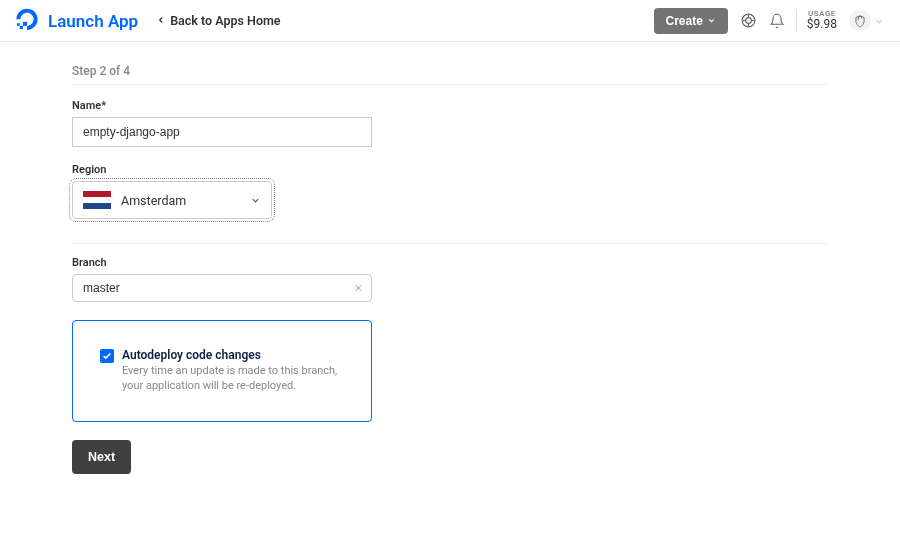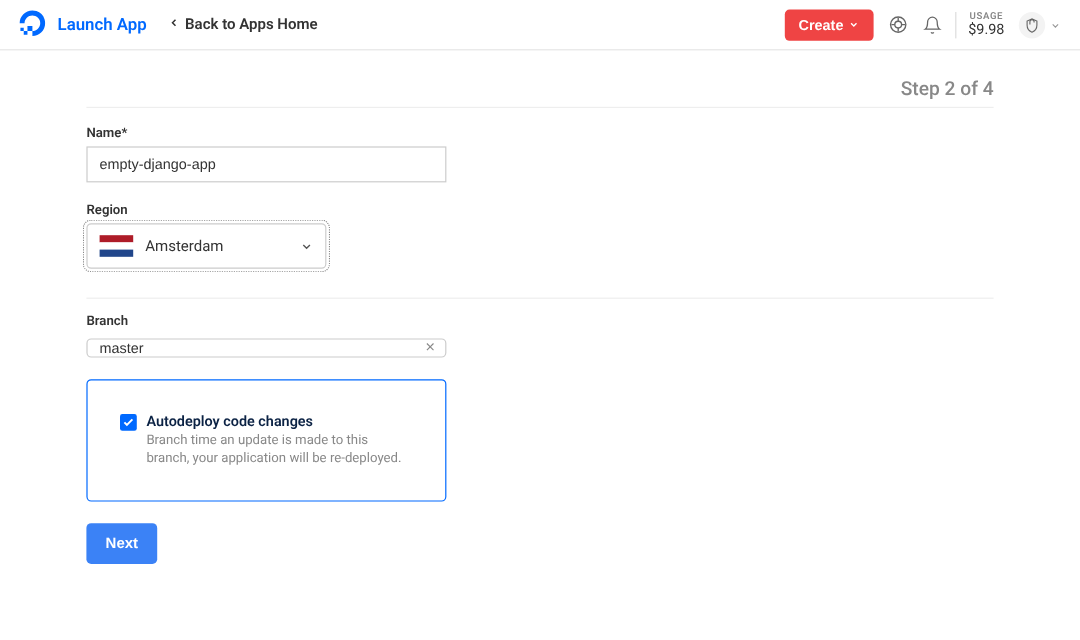--- a/index.html
+++ b/index.html
@@ -19,36 +19,36 @@
   padding: 0 16px;
 }
 .logo-wrap {
   display: flex;
   align-items: center;
   gap: 10px;
 }
 .logo-svg { width: 22px; height: 22px; }
 .launch-app {
   color: #0069ff;
-  font-size: 14px;
+  font-size: 17px;
   font-weight: 600;
 }
 .back-link {
   display: flex;
   align-items: center;
   margin-left: 18px;
   color: #333;
   font-size: 12.5px;
   font-weight: 600;
   cursor: pointer;
   gap: 4px;
 }
 .spacer { flex: 1; }
 .create-btn {
-  background: #ef4444;
+  background: #737373;
   color: #fff;
   border: none;
   border-radius: 4px;
   padding: 6px 12px;
   font-size: 12px;
   font-weight: 600;
   display: flex;
   align-items: center;
   gap: 4px;
   cursor: pointer;
@@ -113,24 +113,23 @@
   display: flex;
   align-items: center;
   gap: 8px;
   color: #666;
   font-size: 12px;
   cursor: pointer;
   margin-bottom: 16px;
 }
 .step {
   color: #888;
-  font-size: 16px;
+  font-size: 12px;
   margin-bottom: 6px;
   font-weight: 500;
-  text-align: right;
 }
 .page-title {
   font-size: 19px;
   font-weight: 700;
   color: #0b2244;
   margin-bottom: 12px;
 }
 .hr {
   border: none;
   border-top: 1px solid #eee;
@@ -190,21 +189,21 @@
   border: none;
   border-top: 1px solid #eee;
   margin: 24px 0 12px;
 }
 .branch-wrap {
   position: relative;
   width: 300px;
 }
 .branch-input {
   width: 300px;
-  height: 16px;
+  height: 28px;
   border: 1px solid #ccc;
   border-radius: 4px;
   padding: 0 30px 0 10px;
   font-size: 12px;
   color: #333;
 }
 .clear-x {
   position: absolute;
   right: 8px;
   top: 50%;
@@ -240,21 +239,21 @@
   color: #0b2244;
   margin-bottom: 2px;
 }
 .autodeploy-desc {
   font-size: 11px;
   color: #888;
   line-height: 1.35;
 }
 .next-btn {
   margin-top: 18px;
-  background: #3b82f6;
+  background: #404040;
   color: #fff;
   border: none;
   border-radius: 4px;
   padding: 10px 16px;
   font-size: 12.5px;
   font-weight: 600;
   cursor: pointer;
 }
 </style>
 </head>
@@ -372,20 +371,20 @@
   </div>
 
   <div class="autodeploy-box">
     <div class="checkbox">
       <svg width="10" height="10" viewBox="0 0 24 24" fill="none" stroke="#fff" stroke-width="4">
           <polyline points="20 6 9 17 4 12"></polyline>
         </svg>
     </div>
     <div>
       <div class="autodeploy-title">Autodeploy code changes</div>
-      <div class="autodeploy-desc">Branch time an update is made to this branch, your application will be re-deployed.</div>
+      <div class="autodeploy-desc">Every time an update is made to this branch, your application will be re-deployed.</div>
     </div>
   </div>
 
   <button class="next-btn">
     <span>Next</span>
   </button>
 </div>
 
 </body></html>

